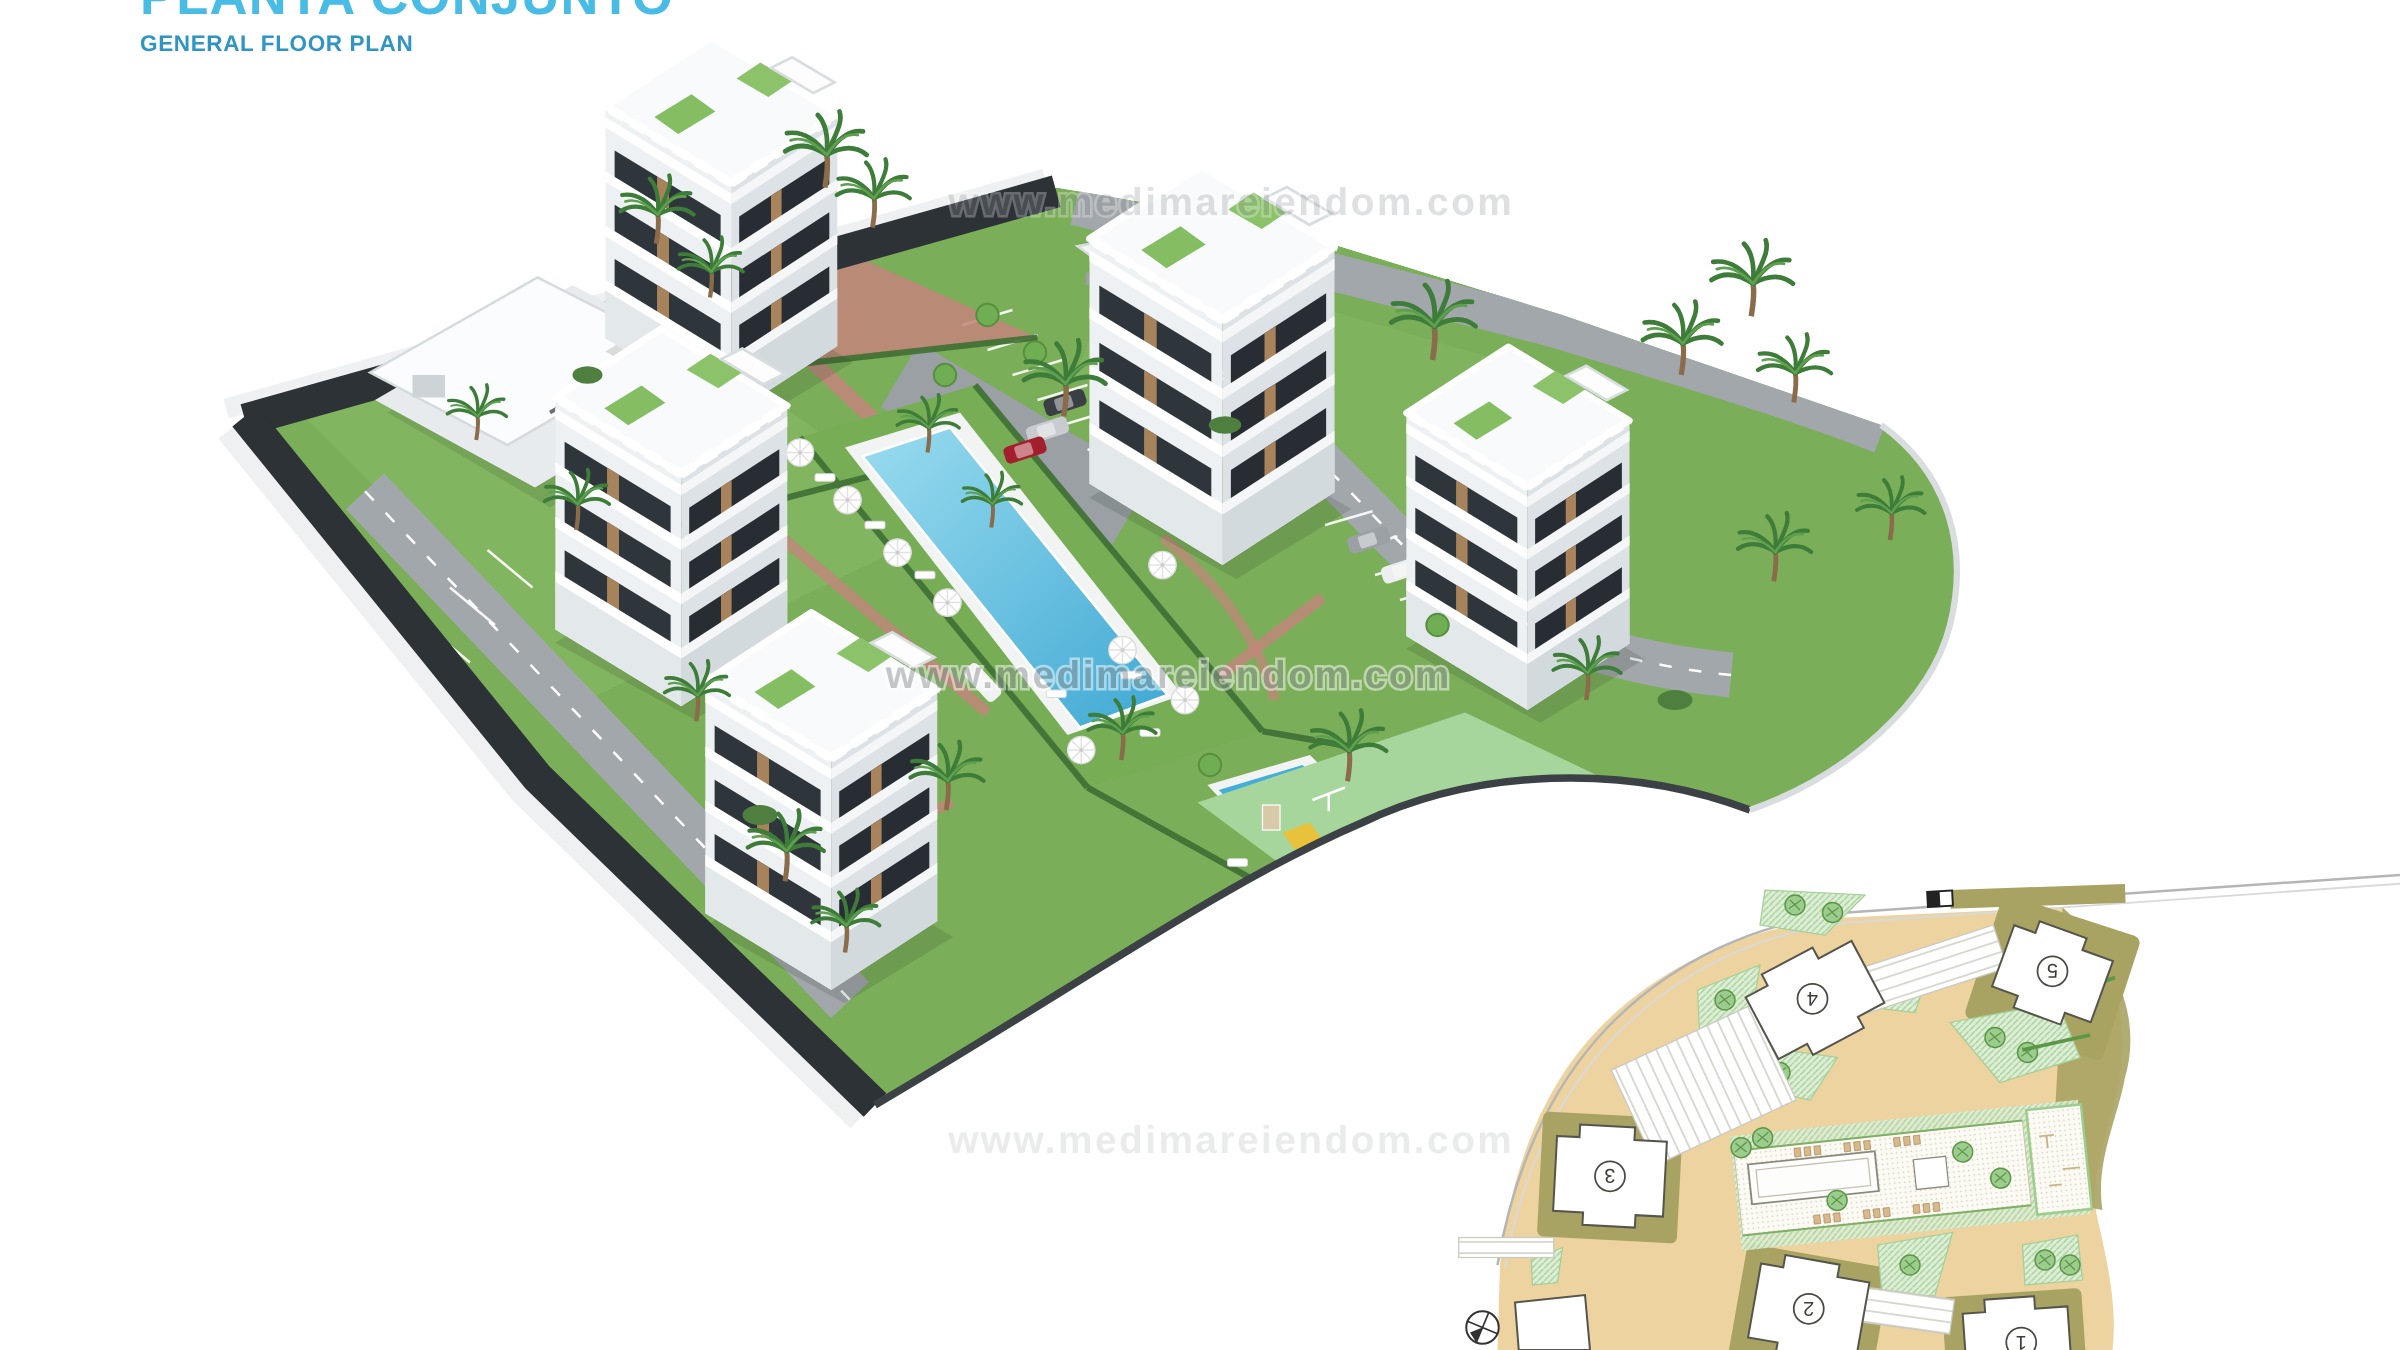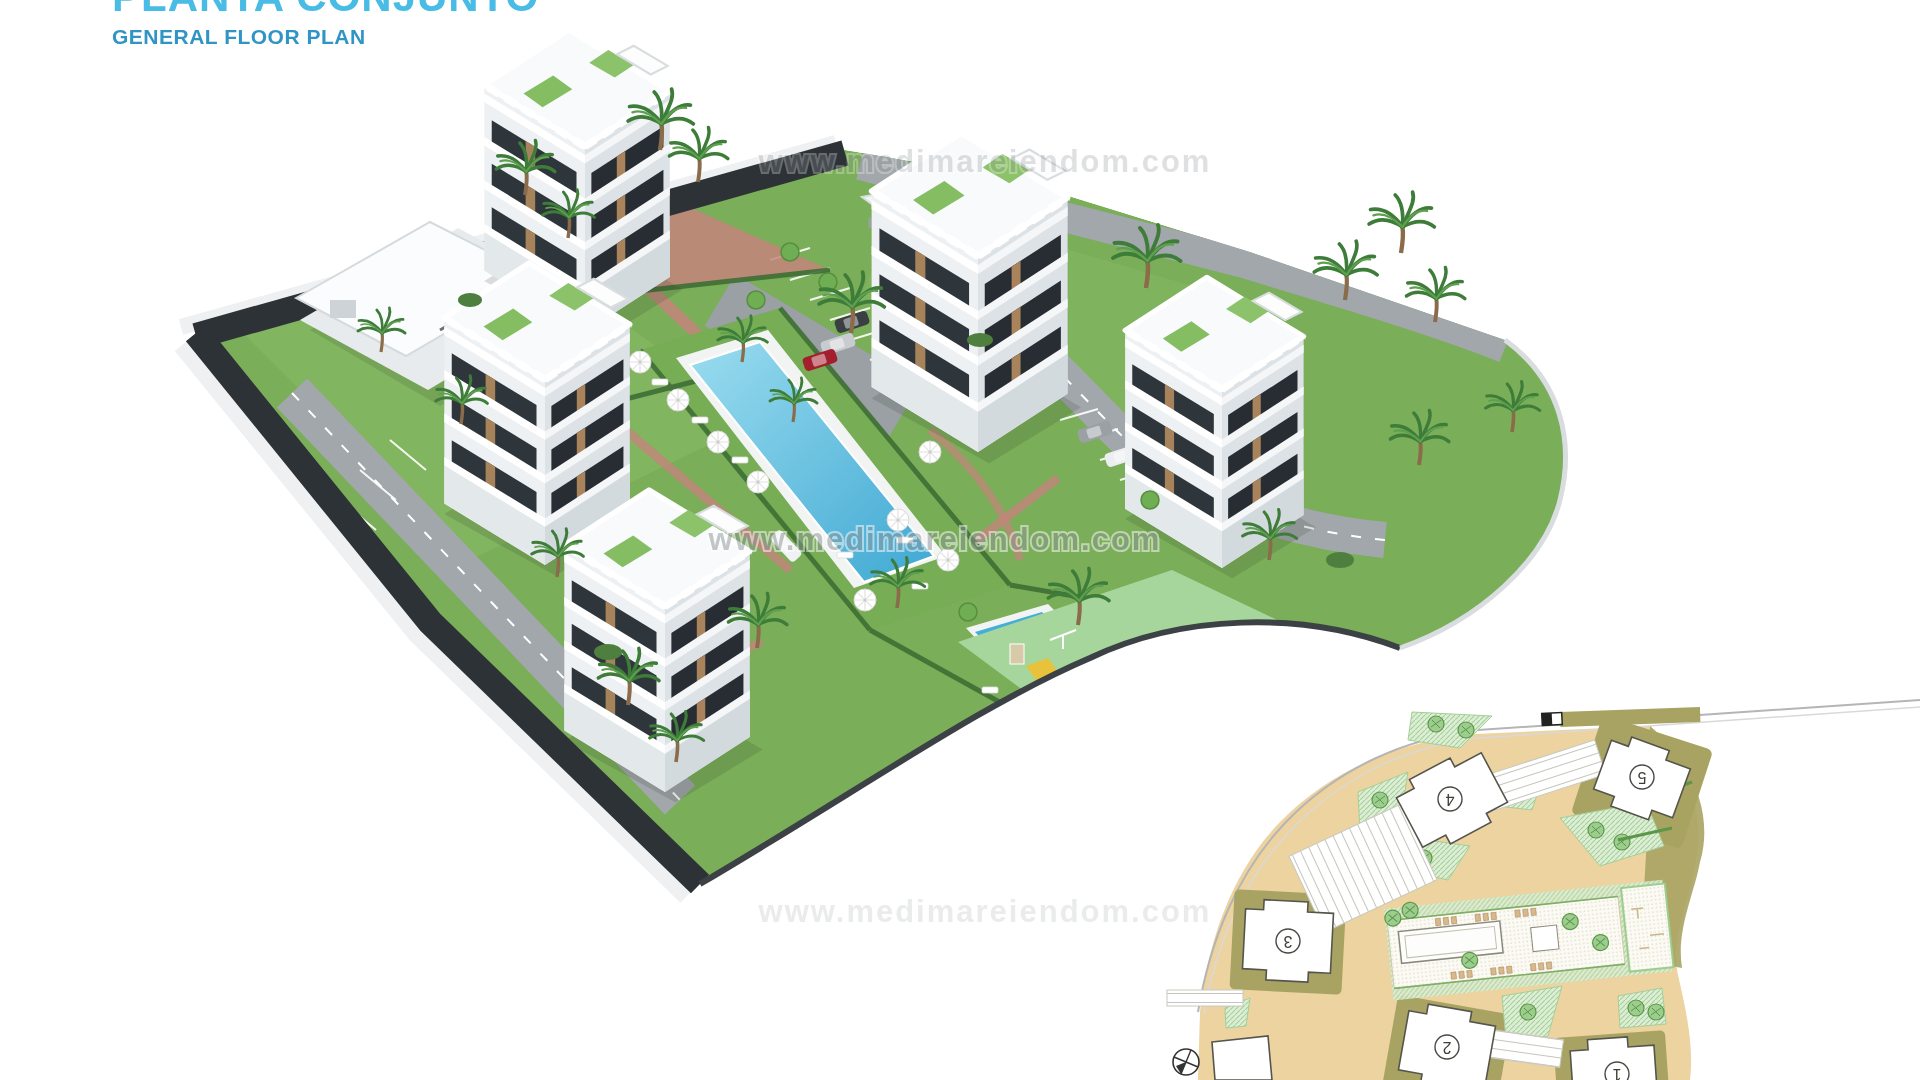--- a/index.html
+++ b/index.html
@@ -1,20 +1,20 @@
 <!DOCTYPE html>
 <html><head>
 <meta charset="utf-8">
 <style>
   html,body{margin:0;padding:0;background:#ffffff;}
   .canvas{position:relative;width:1920px;height:1080px;overflow:hidden;background:#fff;
           font-family:"Liberation Sans",sans-serif;}
   .title-block{position:absolute;left:112px;top:-24px;z-index:5;}
   .title-line1{margin:0;font-size:42px;font-weight:bold;letter-spacing:1px;color:#49bce6;line-height:1;white-space:nowrap;}
-  .title-line2{margin:8px 0 0 0;font-size:21px;font-weight:bold;letter-spacing:0.5px;color:#3095c5;line-height:1;white-space:nowrap;}
+  .title-line2{margin:8px 0 0 0;font-size:18px;font-weight:bold;letter-spacing:0.5px;color:#3095c5;line-height:1;white-space:nowrap;}
   svg text.wm{font-family:"Liberation Sans",sans-serif;font-weight:bold;}
   svg text.bnum{font-family:"Liberation Sans",sans-serif;font-size:16px;fill:#3e3e36;}
 </style>
 </head>
 <body>
 
 <div class="canvas">
 
   <div class="title-block">
     <h1 class="title-line1">PLANTA CONJUNTO</h1>

